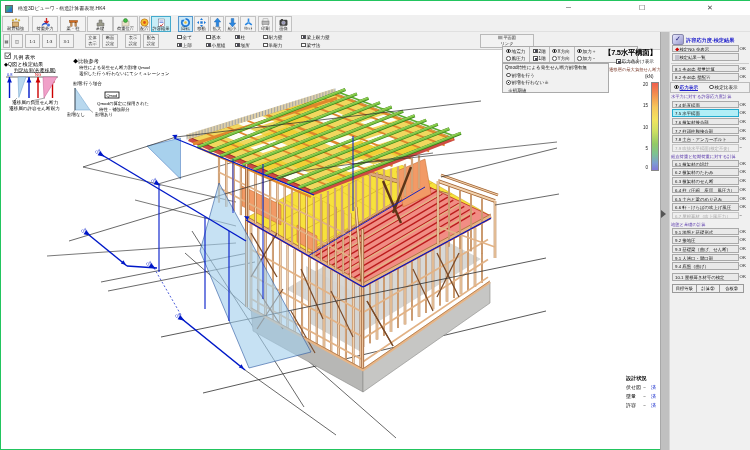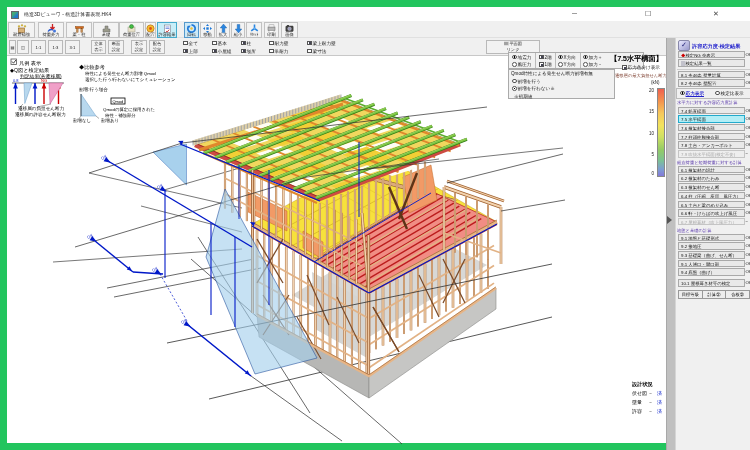--- a/index.html
+++ b/index.html
@@ -1,16 +1,16 @@
 <!DOCTYPE html>
 <html><head><meta charset="utf-8">
 <style>
 *{margin:0;padding:0;box-sizing:border-box;font-family:"Liberation Sans",sans-serif;}
 body{width:750px;height:450px;overflow:hidden;background:#fff;}
-#app{position:relative;width:750px;height:450px;border:7px solid #22c55e;background:#fff;}
+#app{position:relative;width:750px;height:450px;border:1px solid #22c55e;background:#fff;}
 .abs{position:absolute;}
 #titlebar{left:0;top:0;width:750px;height:14px;background:#fff;}
 #title{left:17px;top:4px;font-size:5px;color:#222;}
 .winbtn{top:3px;font-size:7px;color:#444;line-height:8px;}
 #toolbar1{left:0;top:14px;width:750px;height:17px;background:#f0f0f0;border-bottom:1px solid #e0e0e0;}
 #toolbar2{left:0;top:31px;width:661px;height:18px;background:#f0f0f0;border-bottom:1px solid #c8c8c8;}
 .tb1{position:absolute;top:0px;height:16px;border:1px solid #c2c2c2;background:#f3f3f3;}
 .tb1 .lbl{position:absolute;bottom:0px;left:0;right:0;text-align:center;font-size:4.3px;color:#222;white-space:nowrap;}
 .tb2{position:absolute;top:33px;height:14px;border:1px solid #b9b9b9;background:#f2f2f2;font-size:4.2px;color:#222;text-align:center;}
 #rpanel{left:668px;top:31px;width:82px;height:419px;background:#f0f0f0;border-left:1px solid #d5d5d5;}

